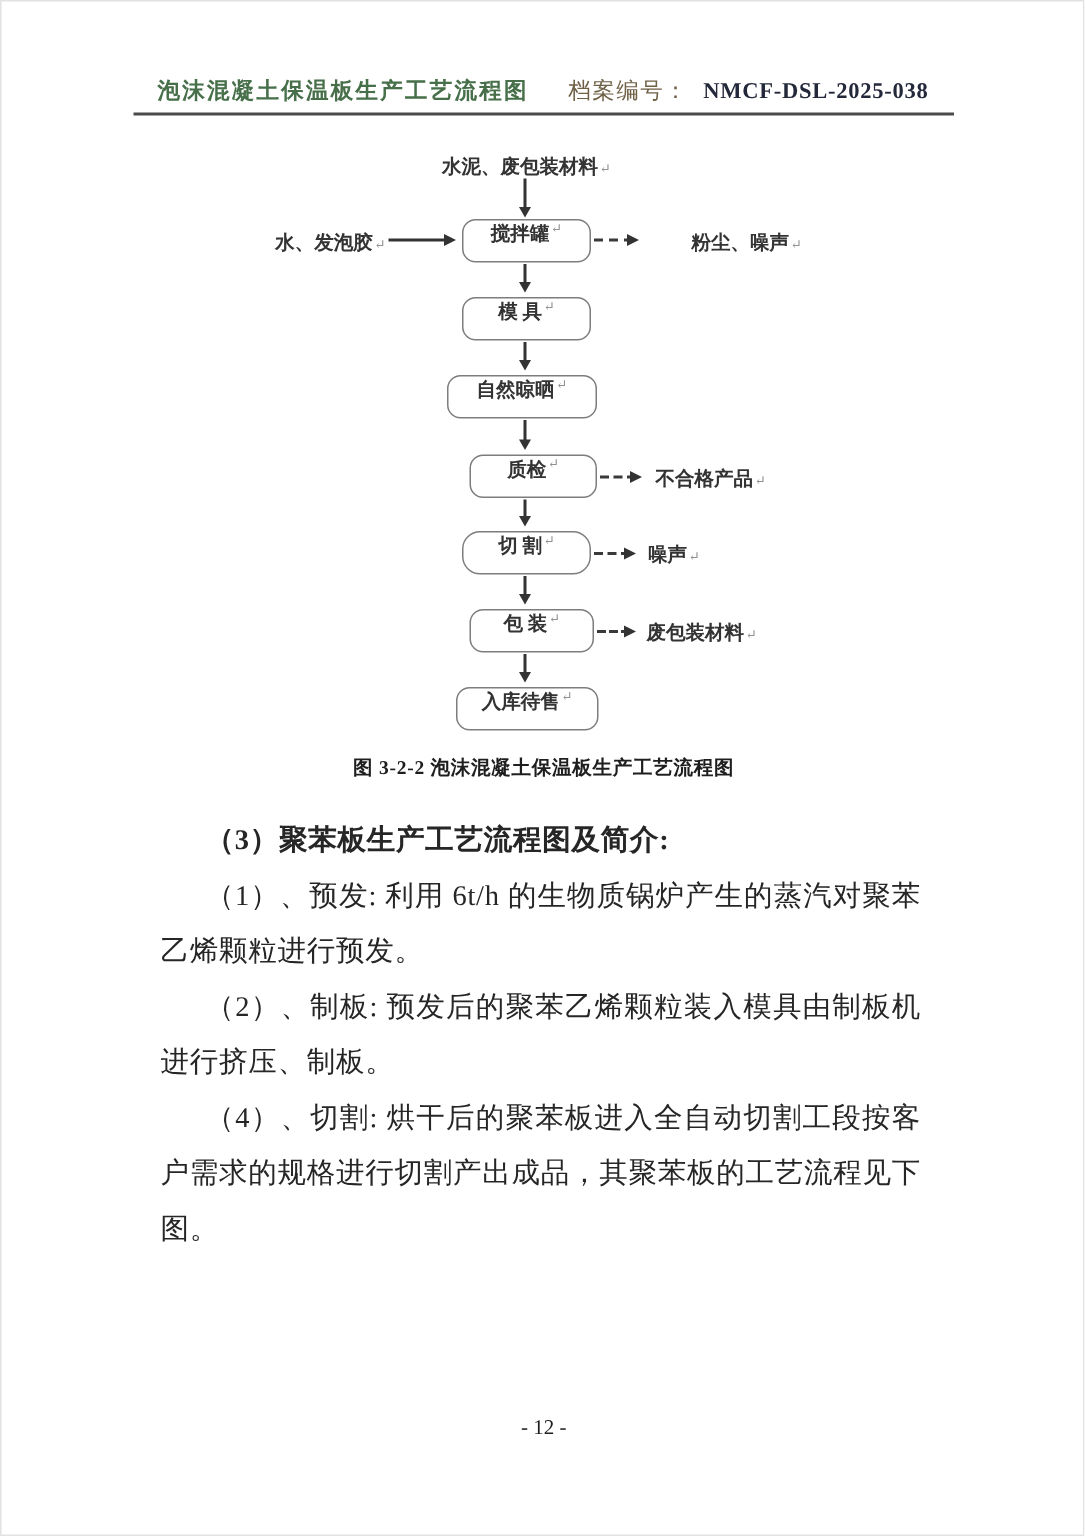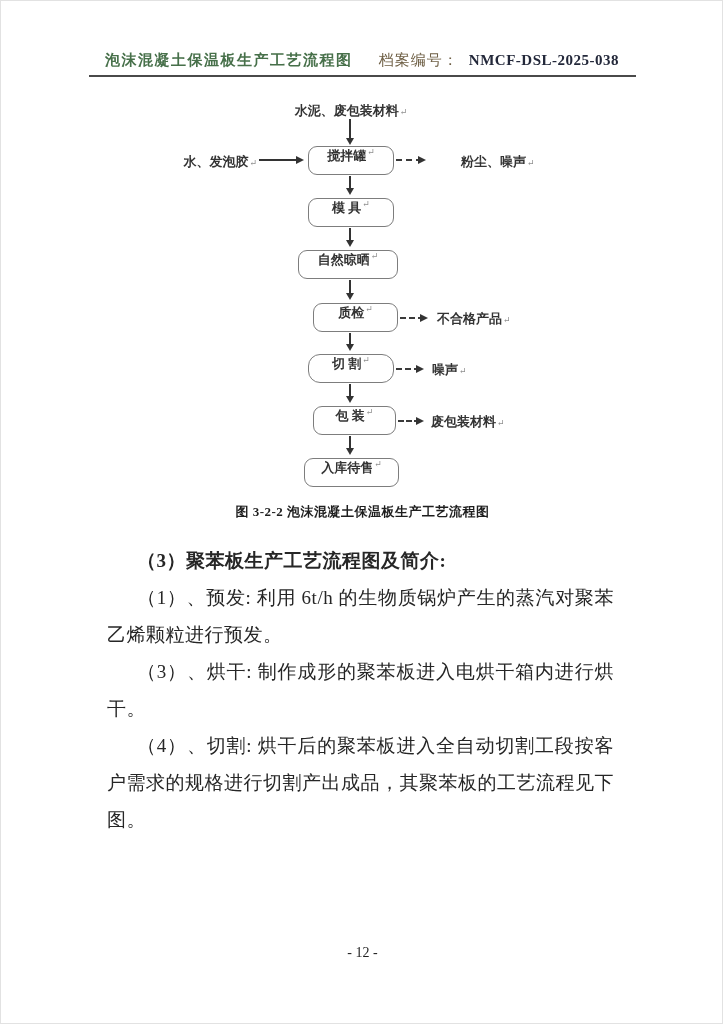--- a/index.html
+++ b/index.html
@@ -159,19 +159,19 @@
       <span>入库待售</span>
         <span class="rmark">↵</span>
     </div>
 
     <div class="fig-caption">图 3-2-2 泡沫混凝土保温板生产工艺流程图</div>
   </div>
 
   <div class="bodytext">
     <p class="heading">（3）聚苯板生产工艺流程图及简介:</p>
     <p class="para">（1）、预发: 利用 6t/h 的生物质锅炉产生的蒸汽对聚苯乙烯颗粒进行预发。</p>
-    <p class="para">（3）、烘干: 制作成形的聚苯板进入电烘干箱内进行烘干。</p>
+    <p class="para">（2）、制板: 预发后的聚苯乙烯颗粒装入模具由制板机进行挤压、制板。</p>
     <p class="para">（4）、切割: 烘干后的聚苯板进入全自动切割工段按客户需求的规格进行切割产出成品，其聚苯板的工艺流程见下图。</p>
   </div>
 
   <div class="footer">- 12 -</div>
 
 </div>
 
 </body></html>

